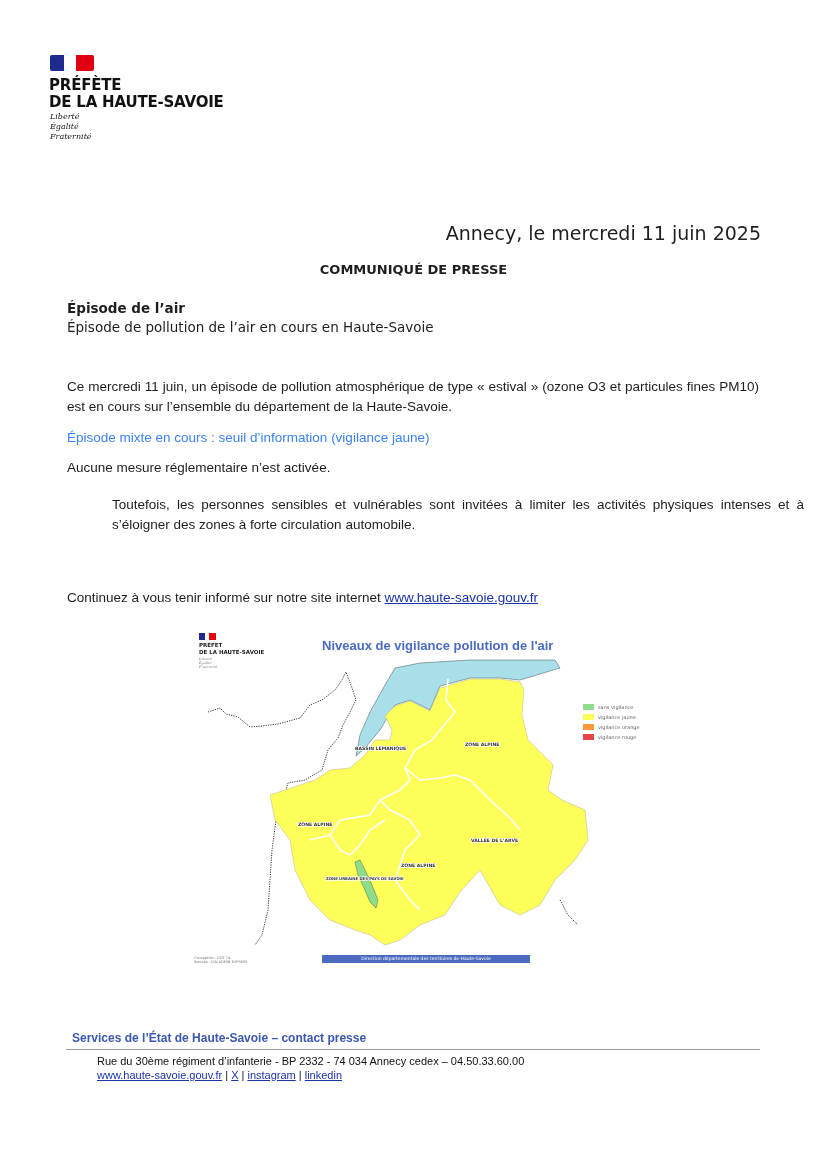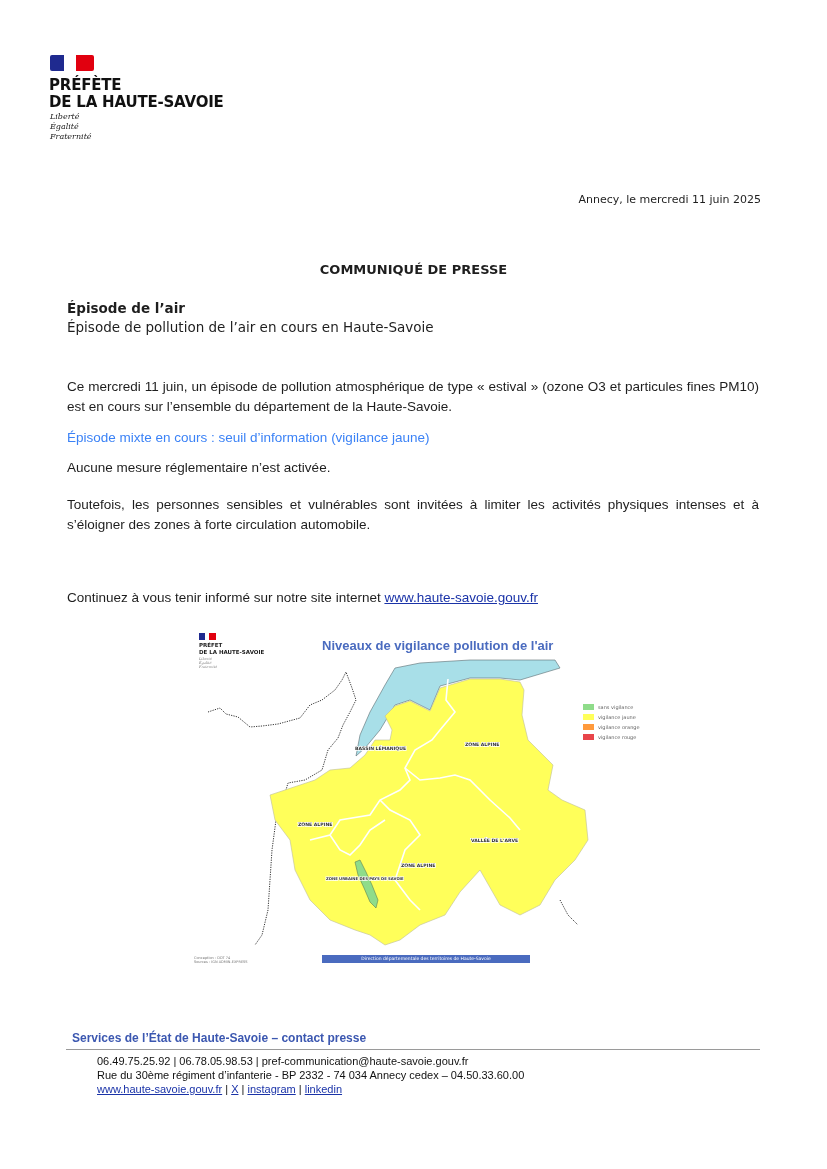--- a/index.html
+++ b/index.html
@@ -8,30 +8,30 @@
   .abs { position: absolute; }
   
   .flag { left: 50px; top: 55px; width: 44px; height: 16px; display: flex; }
   .flag .b { width: 14px; background: #1f2a8f; border-radius: 2px 0 0 2px; }
   .flag .w { width: 12px; background: #ffffff; }
   .flag .r { width: 18px; background: #e1000f; border-radius: 0 2px 2px 0; }
   .org { left: 49px; top: 77px; font-family: "DejaVu Sans", sans-serif; font-weight: bold;
          font-size: 15px; line-height: 17px; letter-spacing: -0.2px; color: #111; }
   .motto { left: 50px; top: 112px; font-family: "DejaVu Serif", serif; font-style: italic;
            font-size: 8px; line-height: 10px; color: #222; }
-  .dateline { right: 66px; top: 193px; font-size: 11px; margin-left: 41px; }
+  .dateline { right: 66px; top: 222px; font-size: 19px; margin-left: 41px; }
   .title { left: 0; width: 827px; top: 262px; text-align: center; font-weight: bold; font-size: 13px; }
   .subj-h { left: 67px; top: 300px; font-weight: bold; font-size: 13.5px; }
   .subj { left: 67px; top: 319px; font-size: 13.5px; }
   .para { left: 67px; width: 692px; font-size: 13.5px; line-height: 20px; text-align: justify;
           font-family: "Liberation Sans", sans-serif; }
   .p1 { top: 377px; }
   .alert { left: 67px; top: 430px; font-size: 13.5px; color: #3b82f6; font-family: "Liberation Sans", sans-serif; }
   .p2 { top: 458px; }
-  .p3 { top: 495px; }
+  .p3 { top: 495px; margin-left: 45px; }
   .p4 { top: 588px; }
   a.lnk { color: #1a33a8; text-decoration: underline; }
   
   .map { left: 185px; top: 628px; width: 460px; height: 345px; }
   .map-logo-flag { left: 199px; top: 633px; width: 17px; height: 7px; display:flex; }
   .map-logo-flag .b { width: 6px; background:#1f2a8f; }
   .map-logo-flag .w { width: 4px; background:#fff; }
   .map-logo-flag .r { width: 7px; background:#e1000f; }
   .map-org { left: 199px; top: 642px; font-weight: bold; font-size: 5.5px; line-height: 6.5px; color:#222; }
   .map-motto { left: 199px; top: 657px; font-style: italic; font-size: 3.5px; line-height: 4px; color:#777; font-family:"DejaVu Serif", serif; }
@@ -144,18 +144,17 @@
 
 <div class="abs src">
   <div>Conception : DDT 74</div>
   <div>Sources : IGN ADMIN-EXPRESS</div>
 </div>
 <div class="abs banner">Direction départementale des territoires de Haute-Savoie</div>
 
 <div class="abs f-title">Services de l’État de Haute-Savoie – contact presse</div>
 <div class="abs f-rule"></div>
 <div class="abs f-lines">
-  <div>06.49.75.25.92 | 06.78.05.98.53 | pref-communication@haute-savoie.gouv.fr</div>
   <div>Rue du 30ème régiment d’infanterie - BP 2332 - 74 034 Annecy cedex – 04.50.33.60.00</div>
   <div>
     <a class="lnk">www.haute-savoie.gouv.fr</a><span> | </span><a class="lnk">X</a><span> | </span><a class="lnk">instagram</a><span> | </span><a class="lnk">linkedin</a>
   </div>
 </div>
 
 </body></html>

